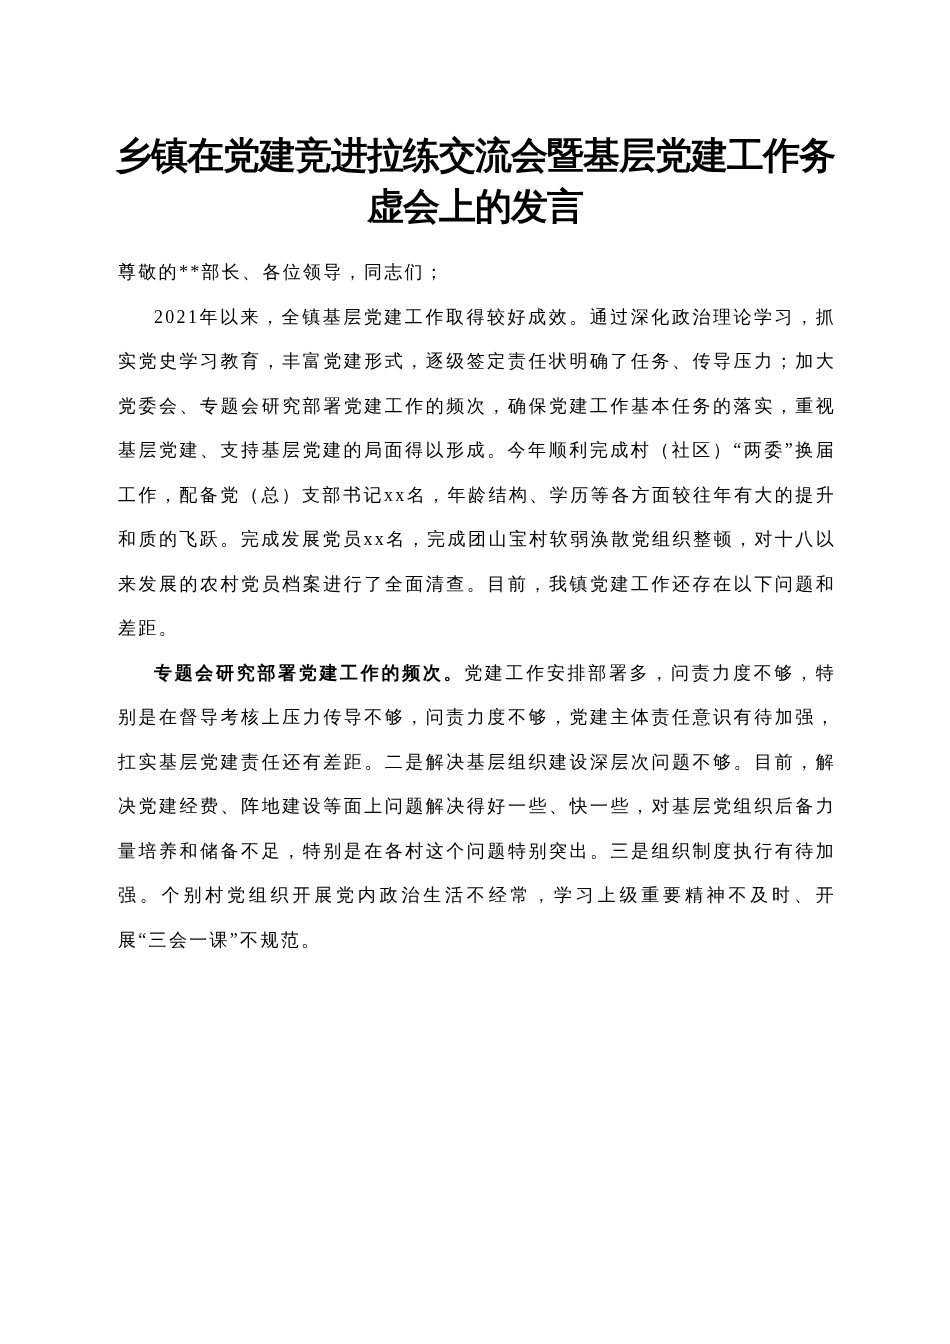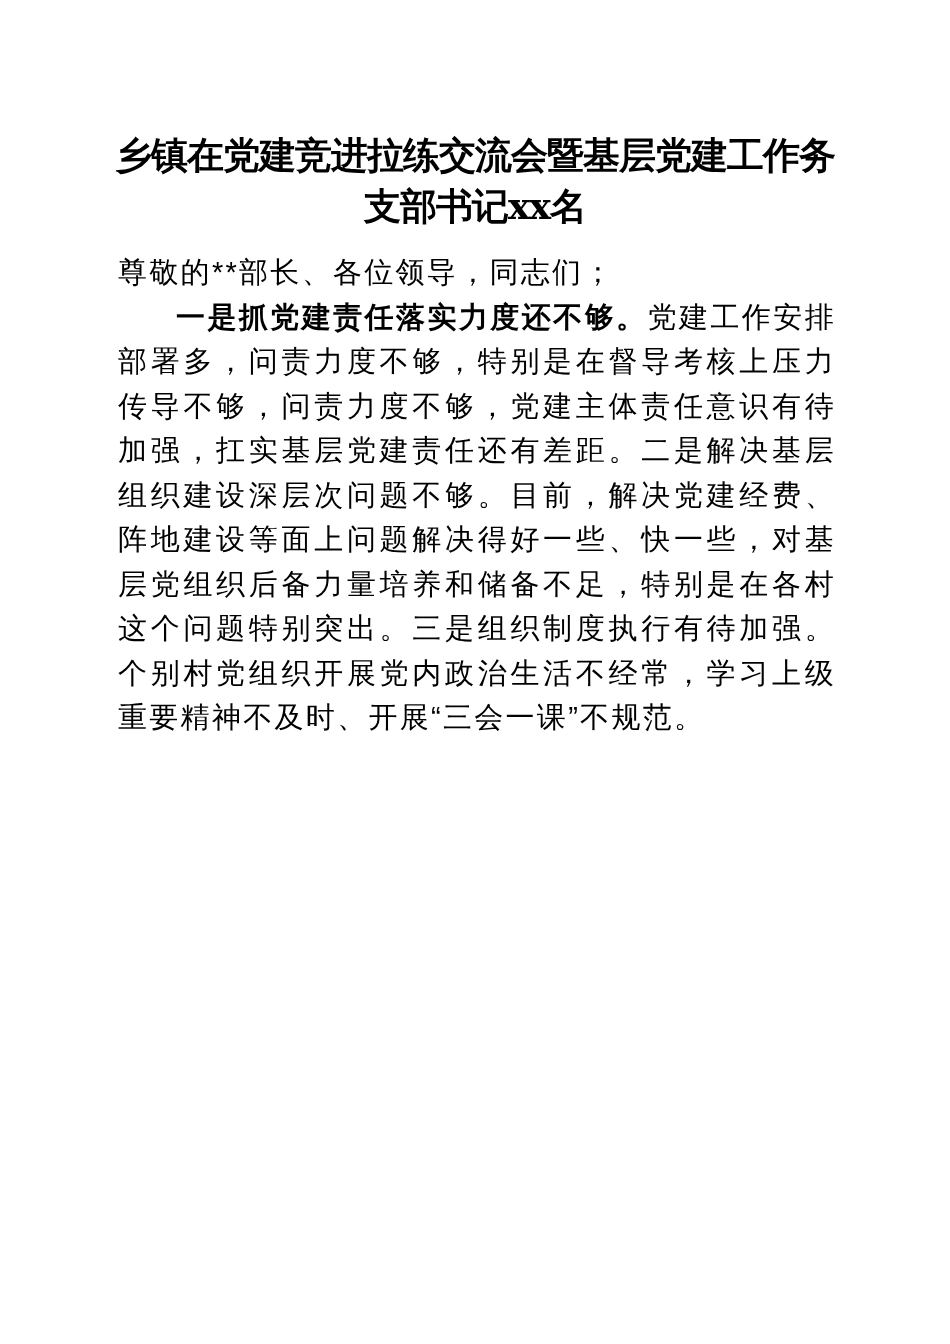--- a/index.html
+++ b/index.html
@@ -38,22 +38,22 @@
     }
     .title span {
       display: block;
       white-space: nowrap;
     }
     .body {
       position: absolute;
       left: 118px;
       top: 250px;
       width: 718px;
-      font-family: Liberation Sans, sans-serif;
-      font-size: 29px;
+      font-family: Liberation Serif, serif;
+      font-size: 18px;
       line-height: 44.5px;
       letter-spacing: 2.3px;
       text-align: justify;
       text-justify: inter-character;
     }
     .body p {
       margin: 0;
     }
     .salutation {
       text-indent: 0;
@@ -64,20 +64,21 @@
     .strong-lead {
       font-weight: bold;
     }
   </style>
 </head>
 <body>
 
 <div class="page">
   <h1 class="title">
     <span>乡镇在党建竞进拉练交流会暨基层党建工作务</span>
-    <span>支部书记xx名</span>
+    <span>虚会上的发言</span>
   </h1>
 
   <div class="body">
     <p class="salutation">尊敬的**部长、各位领导，同志们；</p>
-    <p class="indent"><span class="strong-lead">一是抓党建责任落实力度还不够。</span><span>党建工作安排部署多，问责力度不够，特别是在督导考核上压力传导不够，问责力度不够，党建主体责任意识有待加强，扛实基层党建责任还有差距。二是解决基层组织建设深层次问题不够。目前，解决党建经费、阵地建设等面上问题解决得好一些、快一些，对基层党组织后备力量培养和储备不足，特别是在各村这个问题特别突出。三是组织制度执行有待加强。个别村党组织开展党内政治生活不经常，学习上级重要精神不及时、开展“三会一课”不规范。</span></p>
+    <p class="indent">2021年以来，全镇基层党建工作取得较好成效。通过深化政治理论学习，抓实党史学习教育，丰富党建形式，逐级签定责任状明确了任务、传导压力；加大党委会、专题会研究部署党建工作的频次，确保党建工作基本任务的落实，重视基层党建、支持基层党建的局面得以形成。今年顺利完成村（社区）“两委”换届工作，配备党（总）支部书记xx名，年龄结构、学历等各方面较往年有大的提升和质的飞跃。完成发展党员xx名，完成团山宝村软弱涣散党组织整顿，对十八以来发展的农村党员档案进行了全面清查。目前，我镇党建工作还存在以下问题和差距。</p>
+    <p class="indent"><span class="strong-lead">专题会研究部署党建工作的频次。</span><span>党建工作安排部署多，问责力度不够，特别是在督导考核上压力传导不够，问责力度不够，党建主体责任意识有待加强，扛实基层党建责任还有差距。二是解决基层组织建设深层次问题不够。目前，解决党建经费、阵地建设等面上问题解决得好一些、快一些，对基层党组织后备力量培养和储备不足，特别是在各村这个问题特别突出。三是组织制度执行有待加强。个别村党组织开展党内政治生活不经常，学习上级重要精神不及时、开展“三会一课”不规范。</span></p>
   </div>
 </div>
 
 </body></html>

